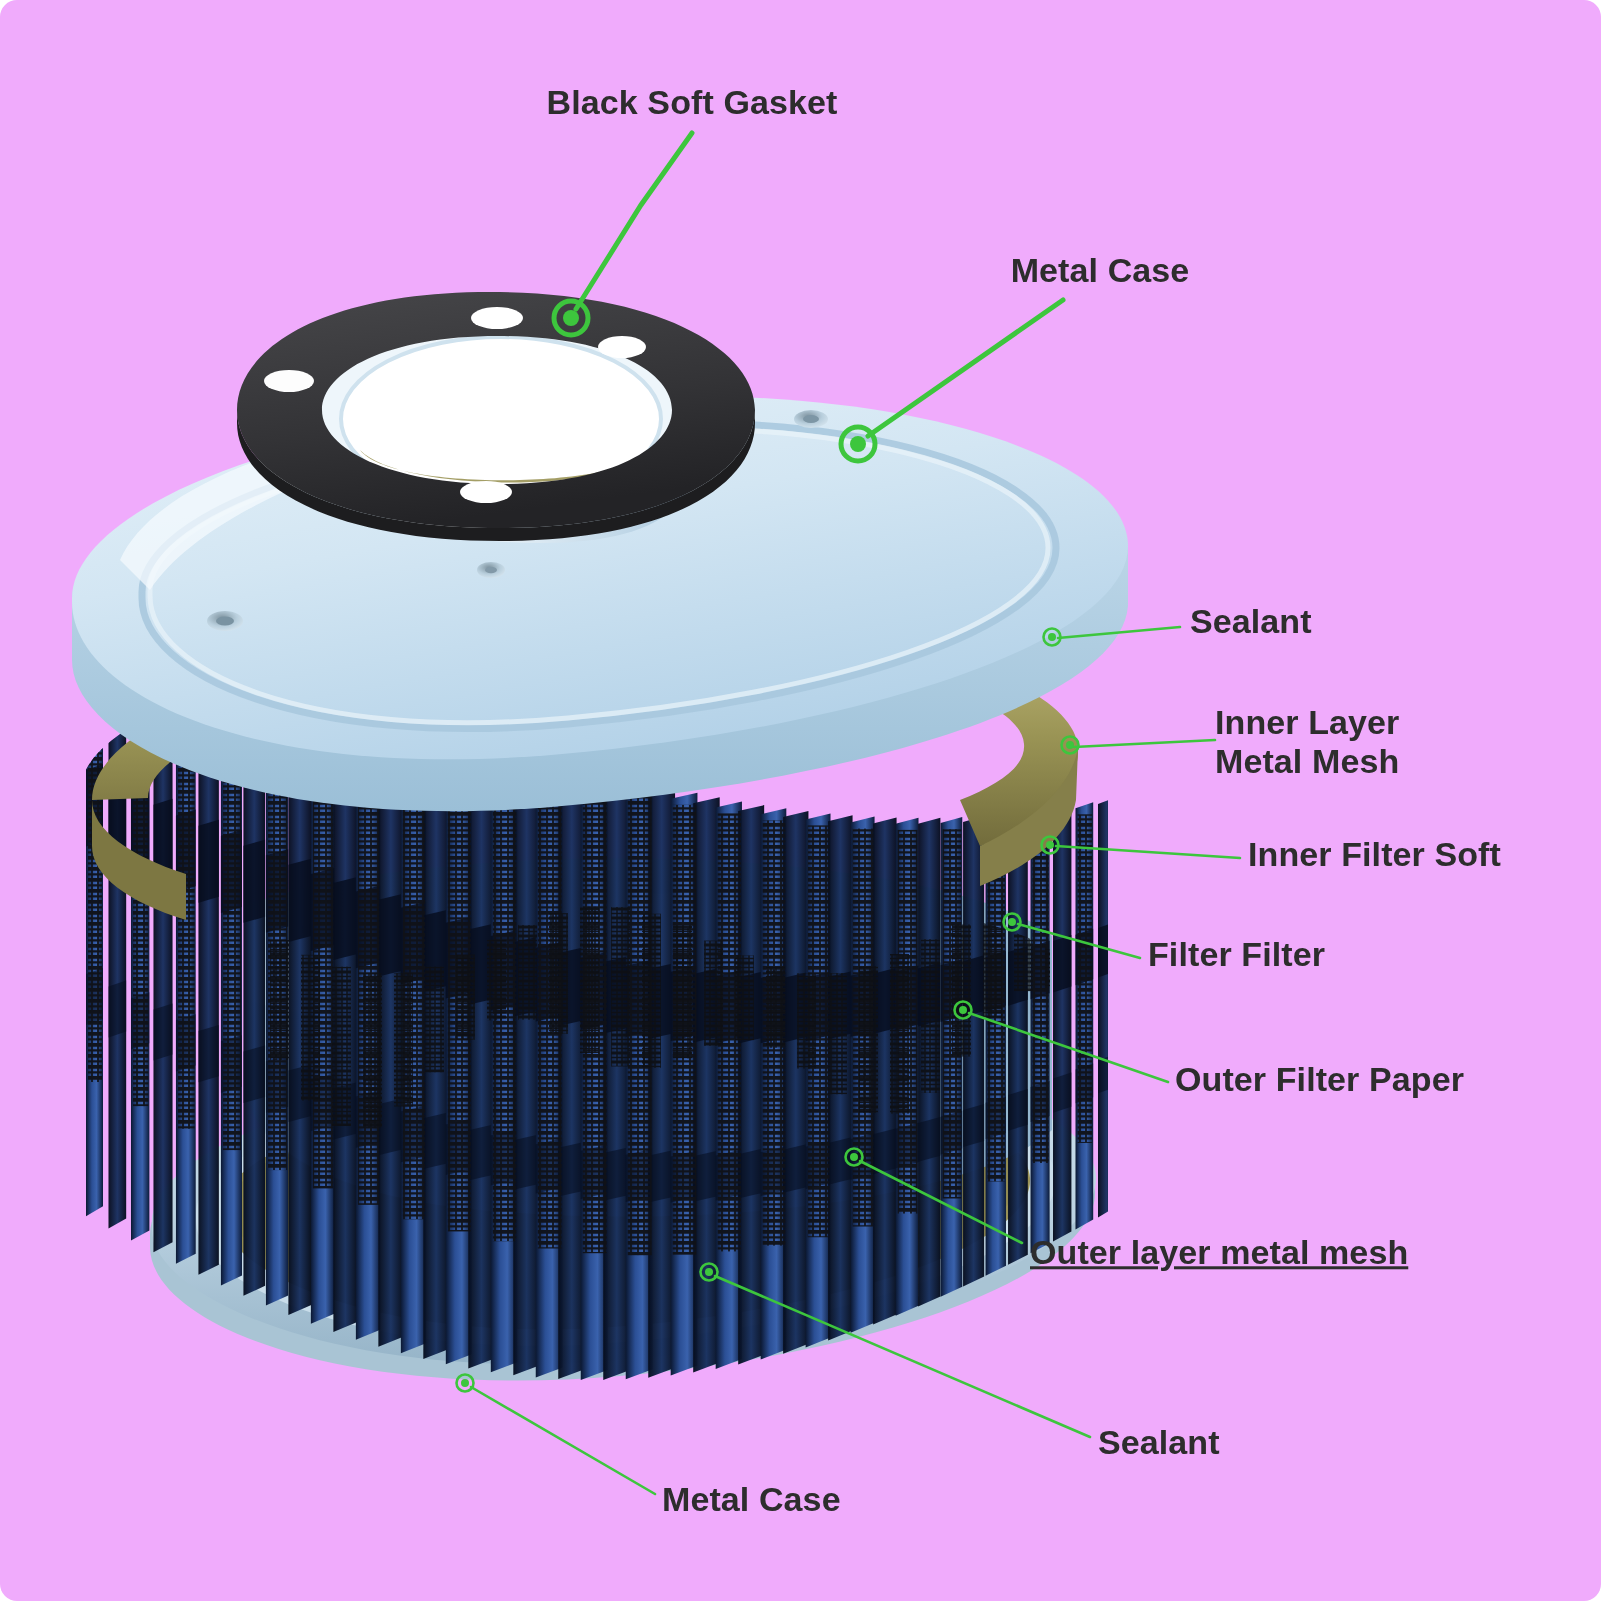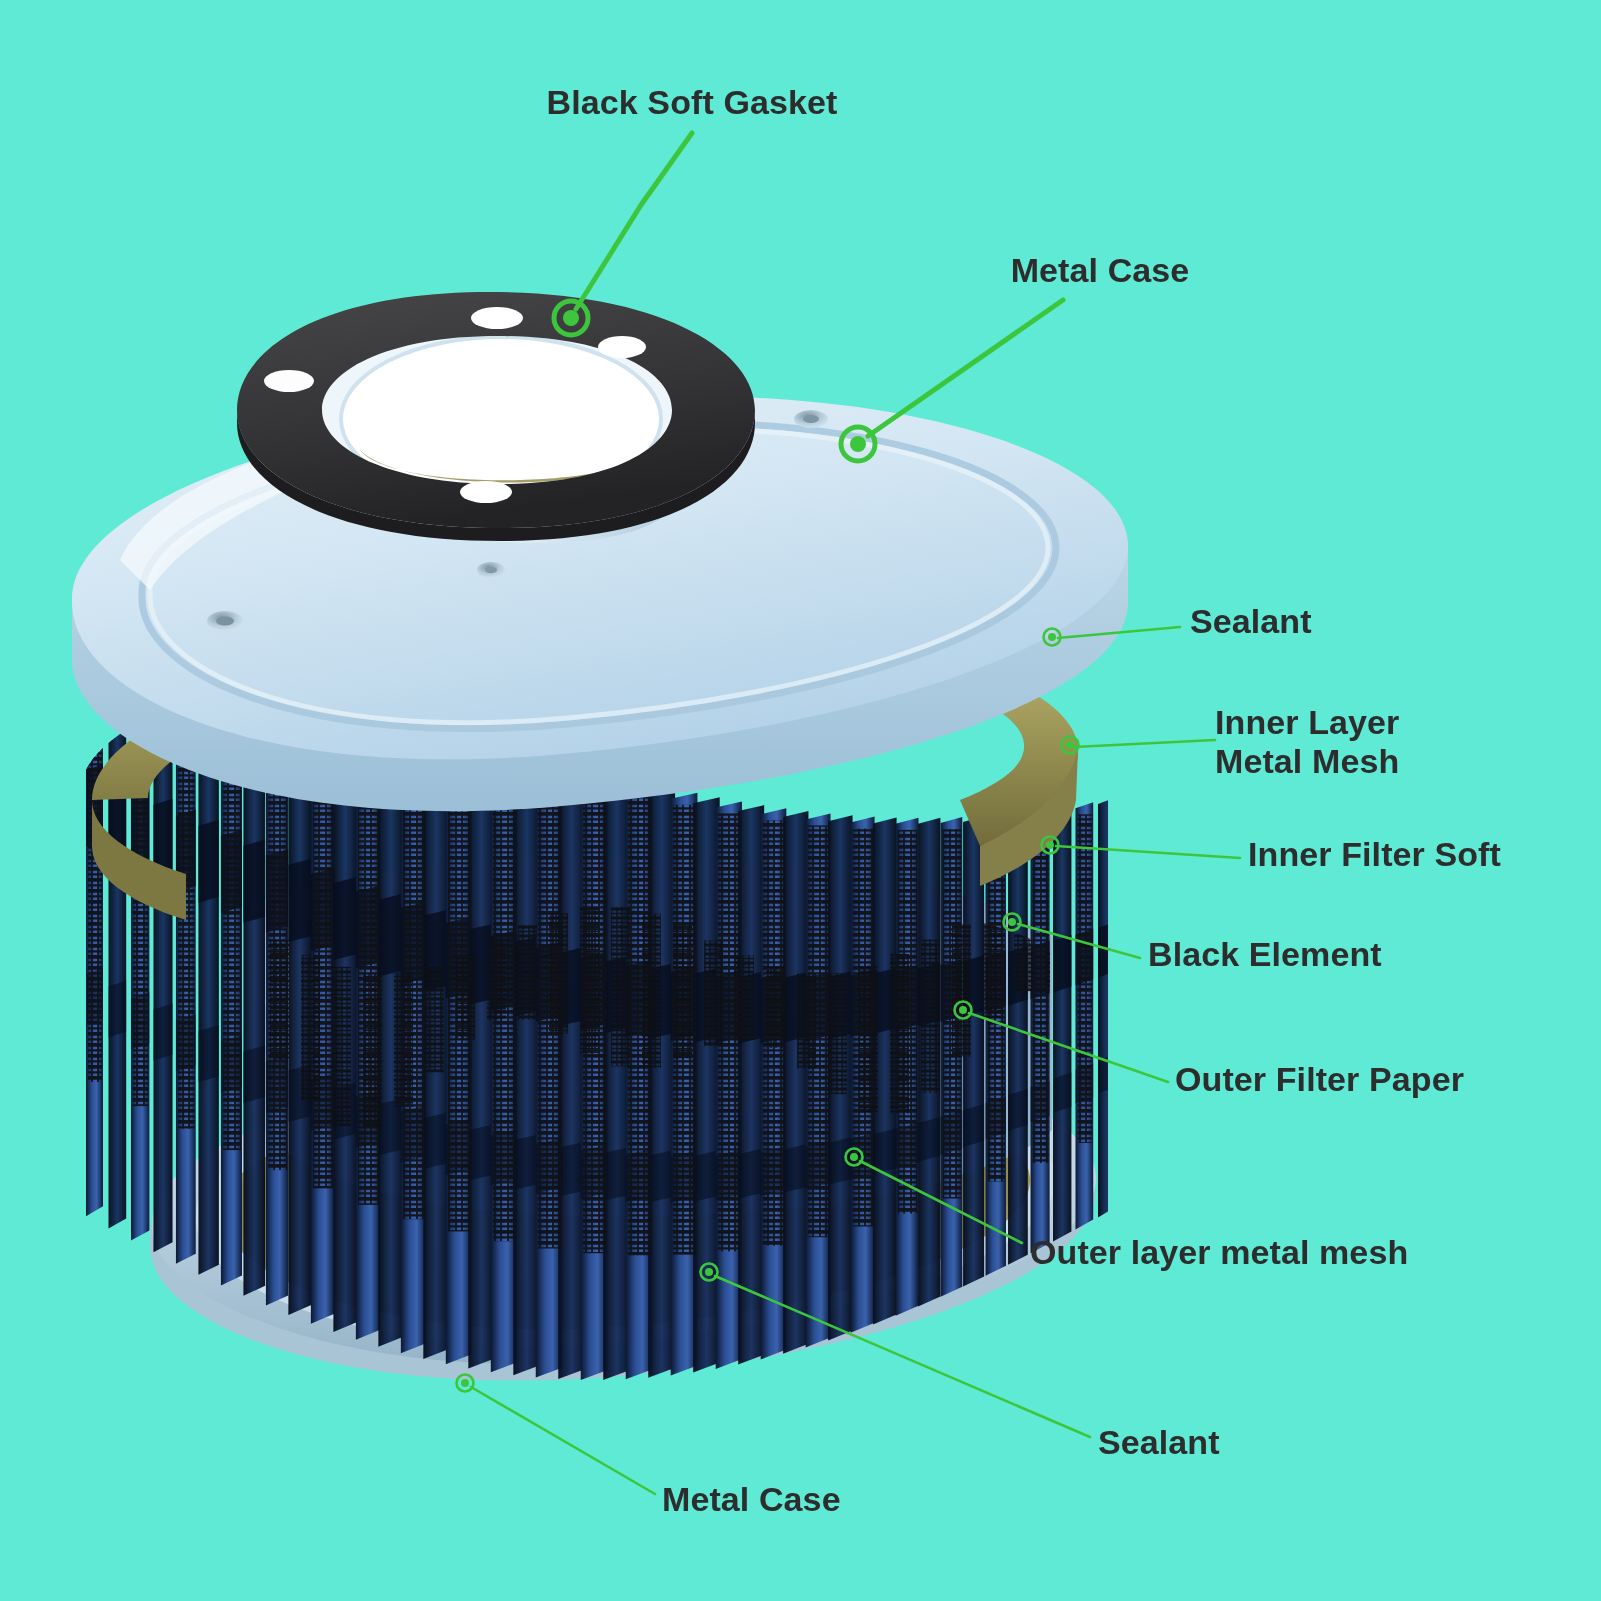--- a/index.html
+++ b/index.html
@@ -1,18 +1,18 @@
 <!DOCTYPE html>
 <html><head>
 <meta charset="utf-8">
 <style>
   html,body{margin:0;padding:0;background:#ffffff;}
   body{width:1601px;height:1601px;overflow:hidden;
        font-family:"Liberation Sans","DejaVu Sans",sans-serif;}
-  #stage{position:relative;width:1601px;height:1601px;background:#5eead4;}
+  #stage{position:relative;width:1601px;height:1601px;background:#f0abfc;border-radius:17px;}
   #art{position:absolute;inset:0;width:1601px;height:1601px;}
   .callout-label{
     position:absolute;
     color:#2d2d2d;
     font-weight:bold;
     font-size:34px;
     line-height:1.16;
     white-space:pre;
     letter-spacing:.1px;
     user-select:none;
@@ -491,20 +491,20 @@
         <circle cx="465" cy="1383" r="4" fill="#3dc63d"></circle>
       </g>
   </svg>
 
   <div id="labelLayer">
       <div class="callout-label lbl-center" style="left: 692px; top: 103px;"><div style="text-align: center;">Black Soft Gasket</div></div>
       <div class="callout-label lbl-center" style="left: 1100px; top: 271px;"><div style="text-align: center;">Metal Case</div></div>
       <div class="callout-label lbl-right" style="left: 1190px; top: 622px;"><div style="text-align: left;">Sealant</div></div>
       <div class="callout-label lbl-right" style="left: 1215px; top: 722px; margin-top: 20px;"><div style="text-align: left;">Inner Layer</div><div style="text-align: left;">Metal Mesh</div></div>
       <div class="callout-label lbl-right" style="left: 1248px; top: 855px;"><div style="text-align: left;">Inner Filter Soft</div></div>
-      <div class="callout-label lbl-right" style="left: 1148px; top: 955px;"><div style="text-align: left;">Black Element</div></div>
+      <div class="callout-label lbl-right" style="left: 1148px; top: 955px;"><div style="text-align: left;">Filter Filter</div></div>
       <div class="callout-label lbl-right" style="left: 1175px; top: 1080px;"><div style="text-align: right;">Outer Filter Paper</div></div>
-      <div class="callout-label lbl-right" style="left: 1030px; top: 1253px;"><div style="text-align: center;">Outer layer metal mesh</div></div>
+      <div class="callout-label lbl-right" style="left: 1030px; top: 1253px;"><div style="text-align: center; text-decoration: underline;">Outer layer metal mesh</div></div>
       <div class="callout-label lbl-right" style="left: 1098px; top: 1443px;"><div style="text-align: left;">Sealant</div></div>
       <div class="callout-label lbl-right" style="left: 662px; top: 1500px;"><div style="text-align: left;">Metal Case</div></div>
     </div>
 
 </div>
 
 </body></html>

